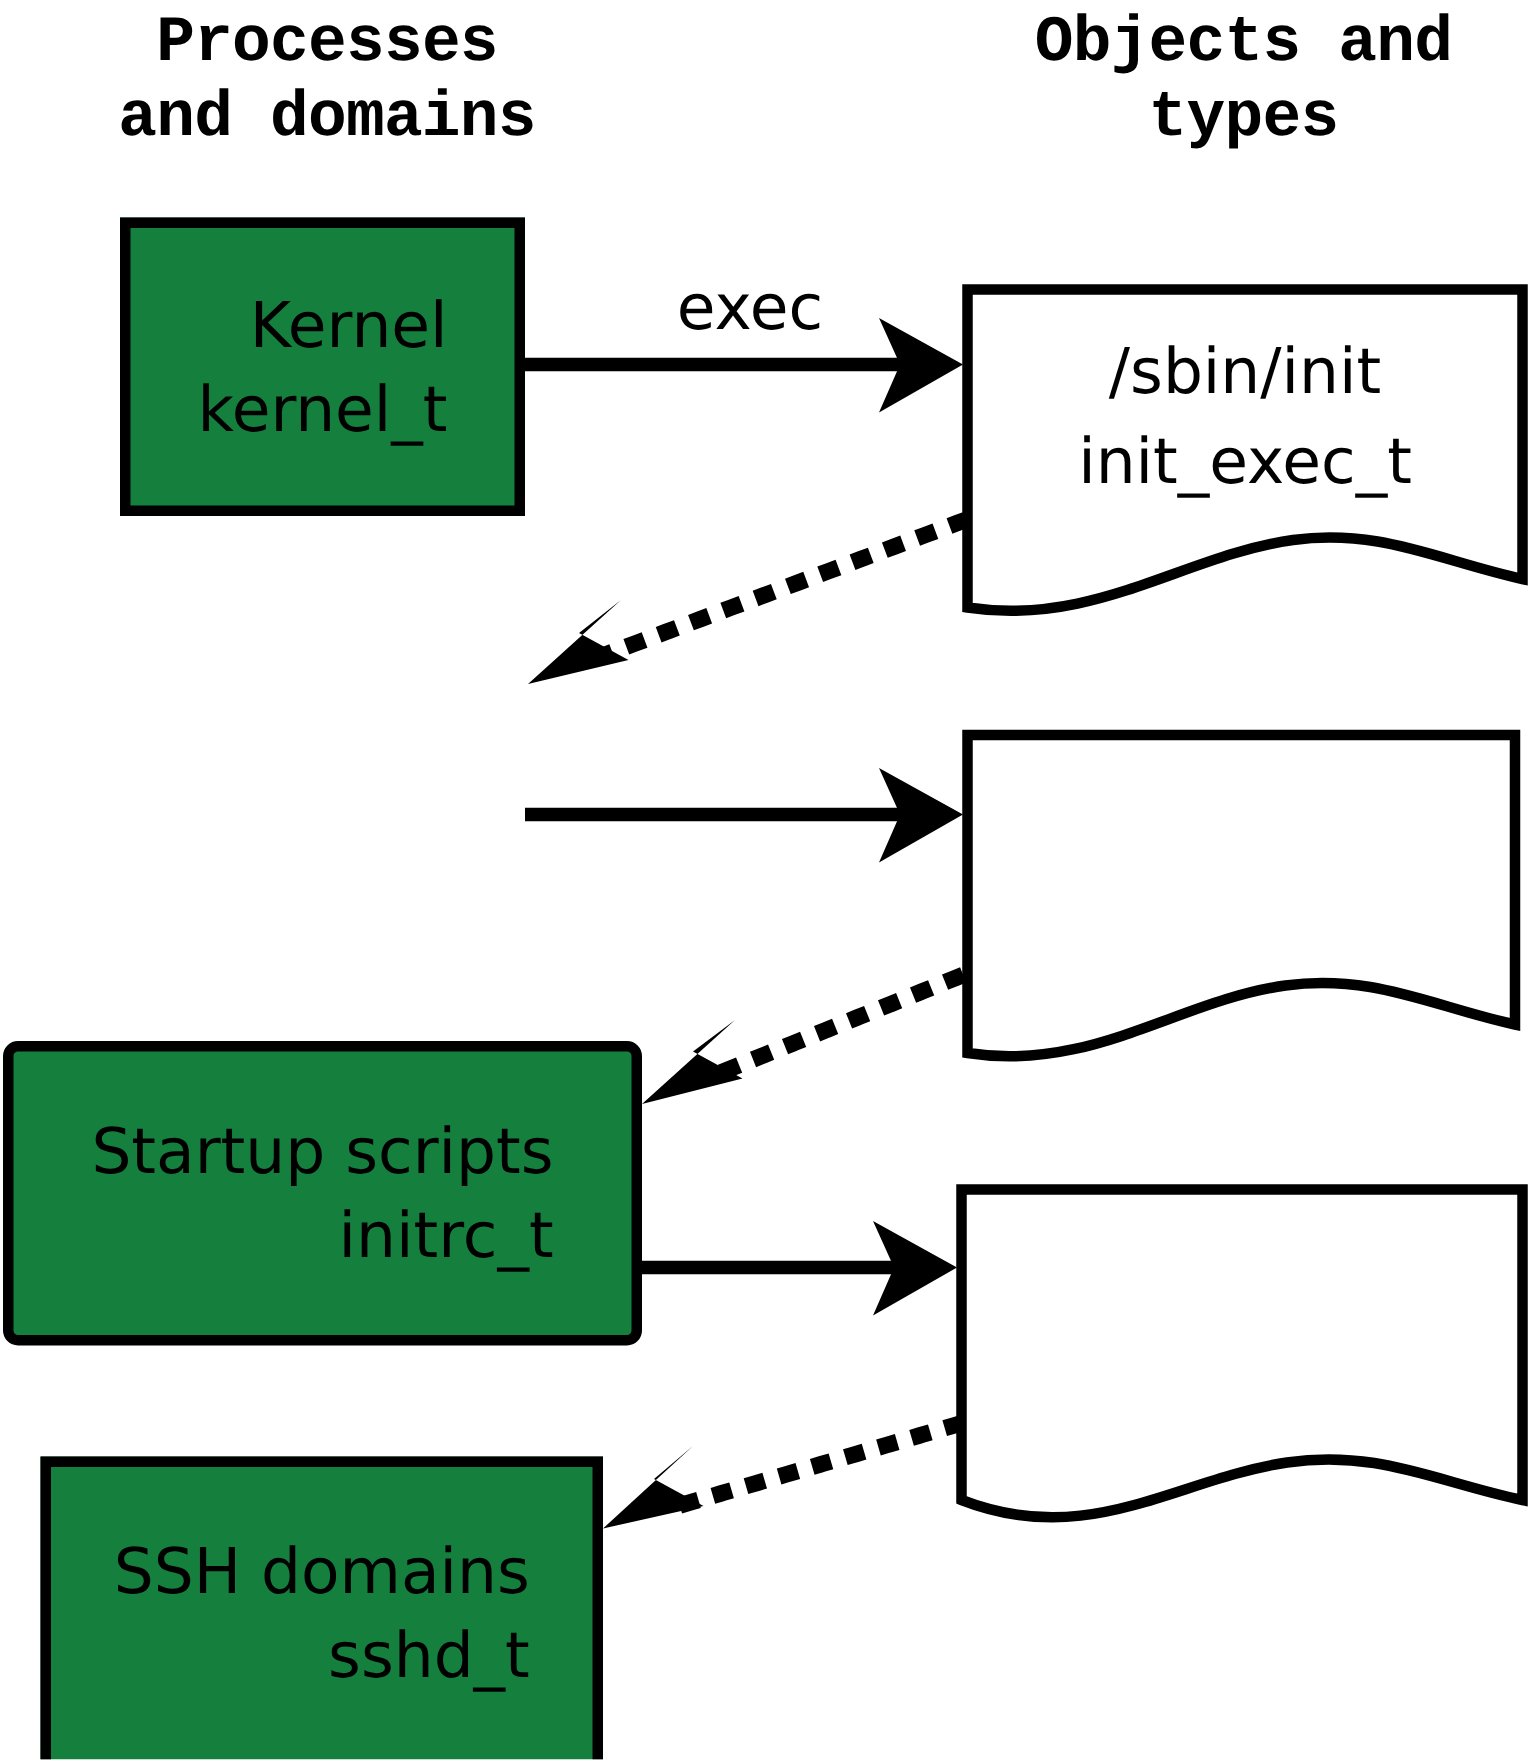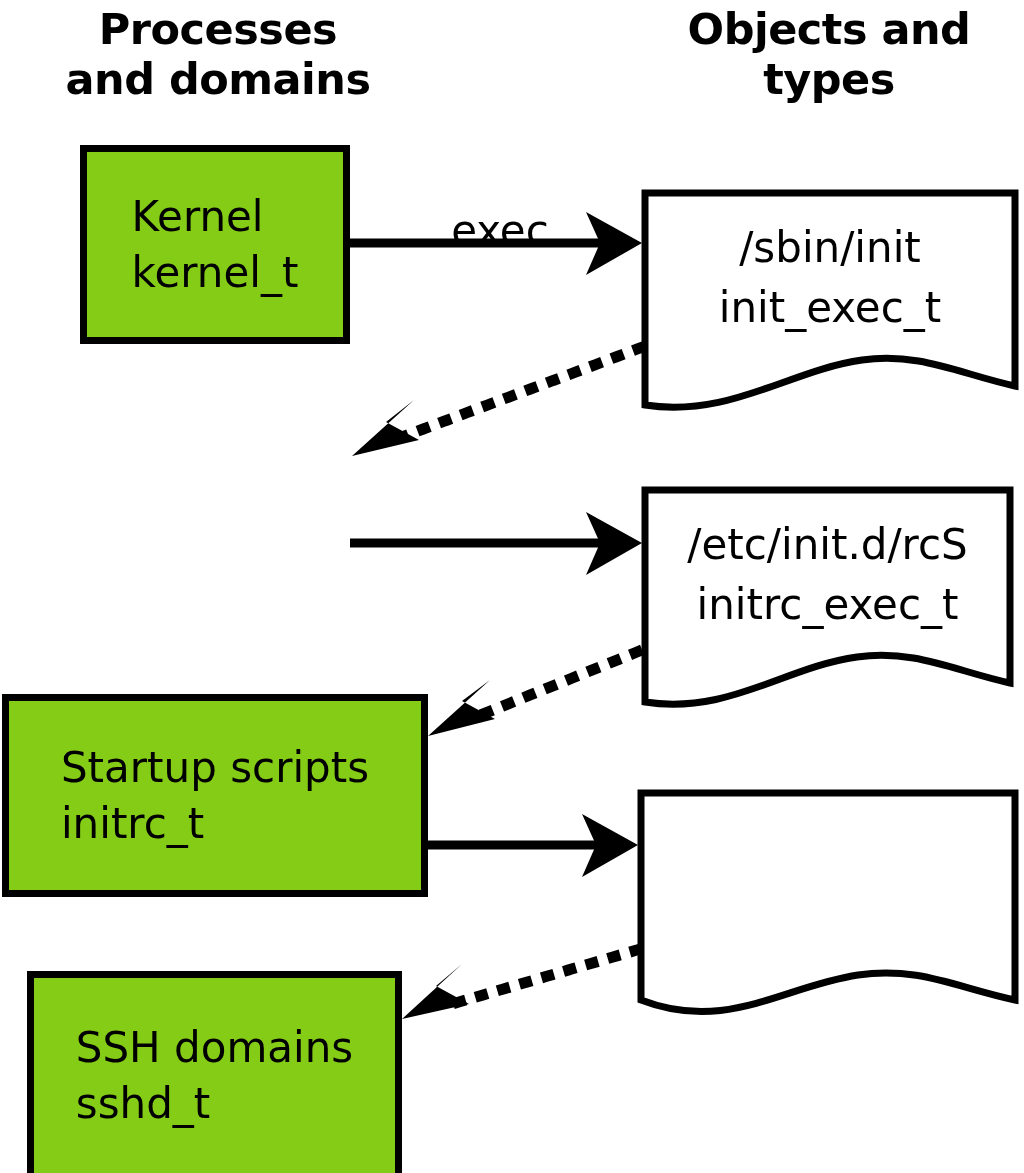--- a/index.html
+++ b/index.html
@@ -17,37 +17,38 @@
   }
   .col-header {
     position: absolute;
     font-weight: bold;
     font-size: 43px;
     line-height: 50px;
     color: #000000;
     text-align: center;
     white-space: pre-line;
     letter-spacing: -0.5px;
+    font-family: Liberation Mono, monospace;
   }
   #header-left  { left: 18px;  top: 4px;  width: 400px; }
   #header-right { left: 629px; top: 4px;  width: 400px; }
 
   .proc-box {
     position: absolute;
     box-sizing: border-box;
     border: 7px solid #000000;
-    background: #84cc16;
+    background: #15803d;
     display: flex;
     flex-direction: column;
     align-items: center;
     justify-content: center;
     color: #000000;
     font-size: 42px;
     line-height: 56px;
-    text-align: left;
+    text-align: right;
     white-space: pre-line;
   }
   .doc-label {
     position: absolute;
     color: #000000;
     font-size: 42px;
     line-height: 60px;
     text-align: center;
     white-space: pre-line;
     pointer-events: none;
@@ -77,21 +78,21 @@
 and domains</div>
   <div class="col-header" id="header-right">Objects and
 types</div>
 
   <div class="proc-box" style="left:80px; top:145px; width:270px; height:199px;">
     <span>Kernel
 kernel_t</span>
   </div>
 
 
-  <div class="proc-box" style="left:2px; top:694px; width:426px; height:203px;">
+  <div class="proc-box" style="left:2px; top:694px; width:426px; height:203px;border-radius:10px;">
     <span>Startup scripts
 initrc_t</span>
   </div>
 
   <div class="proc-box" style="left:27px; top:971px; width:375px; height:210px;">
     <span>SSH domains
 sshd_t</span>
   </div>
 
   <svg class="overlay" viewBox="0 0 1024 1173" xmlns="http://www.w3.org/2000/svg">
@@ -129,19 +130,17 @@
 
     <g>
       <line x1="637" y1="950" x2="452" y2="1004" stroke="#000000" stroke-width="11" stroke-dasharray="2 21" stroke-linecap="square"></line>
       <path d="M 402,1019 L 469,1004 L 436,986 L 462,964 Z" fill="#000000"></path>
     </g>
   </svg>
 
   <div class="doc-label" style="left:645px; top:218px; width:370px;">/sbin/init
 init_exec_t</div>
 
-  <div class="doc-label" style="left:645px; top:515px; width:365px;">/etc/init.d/rcS
-initrc_exec_t</div>
 
 
-  <div class="edge-label" style="left:400px; top:182px; width:200px;margin-top:26px;">exec</div>
+  <div class="edge-label" style="left:400px; top:182px; width:200px;">exec</div>
 
 </div>
 
 </body></html>

